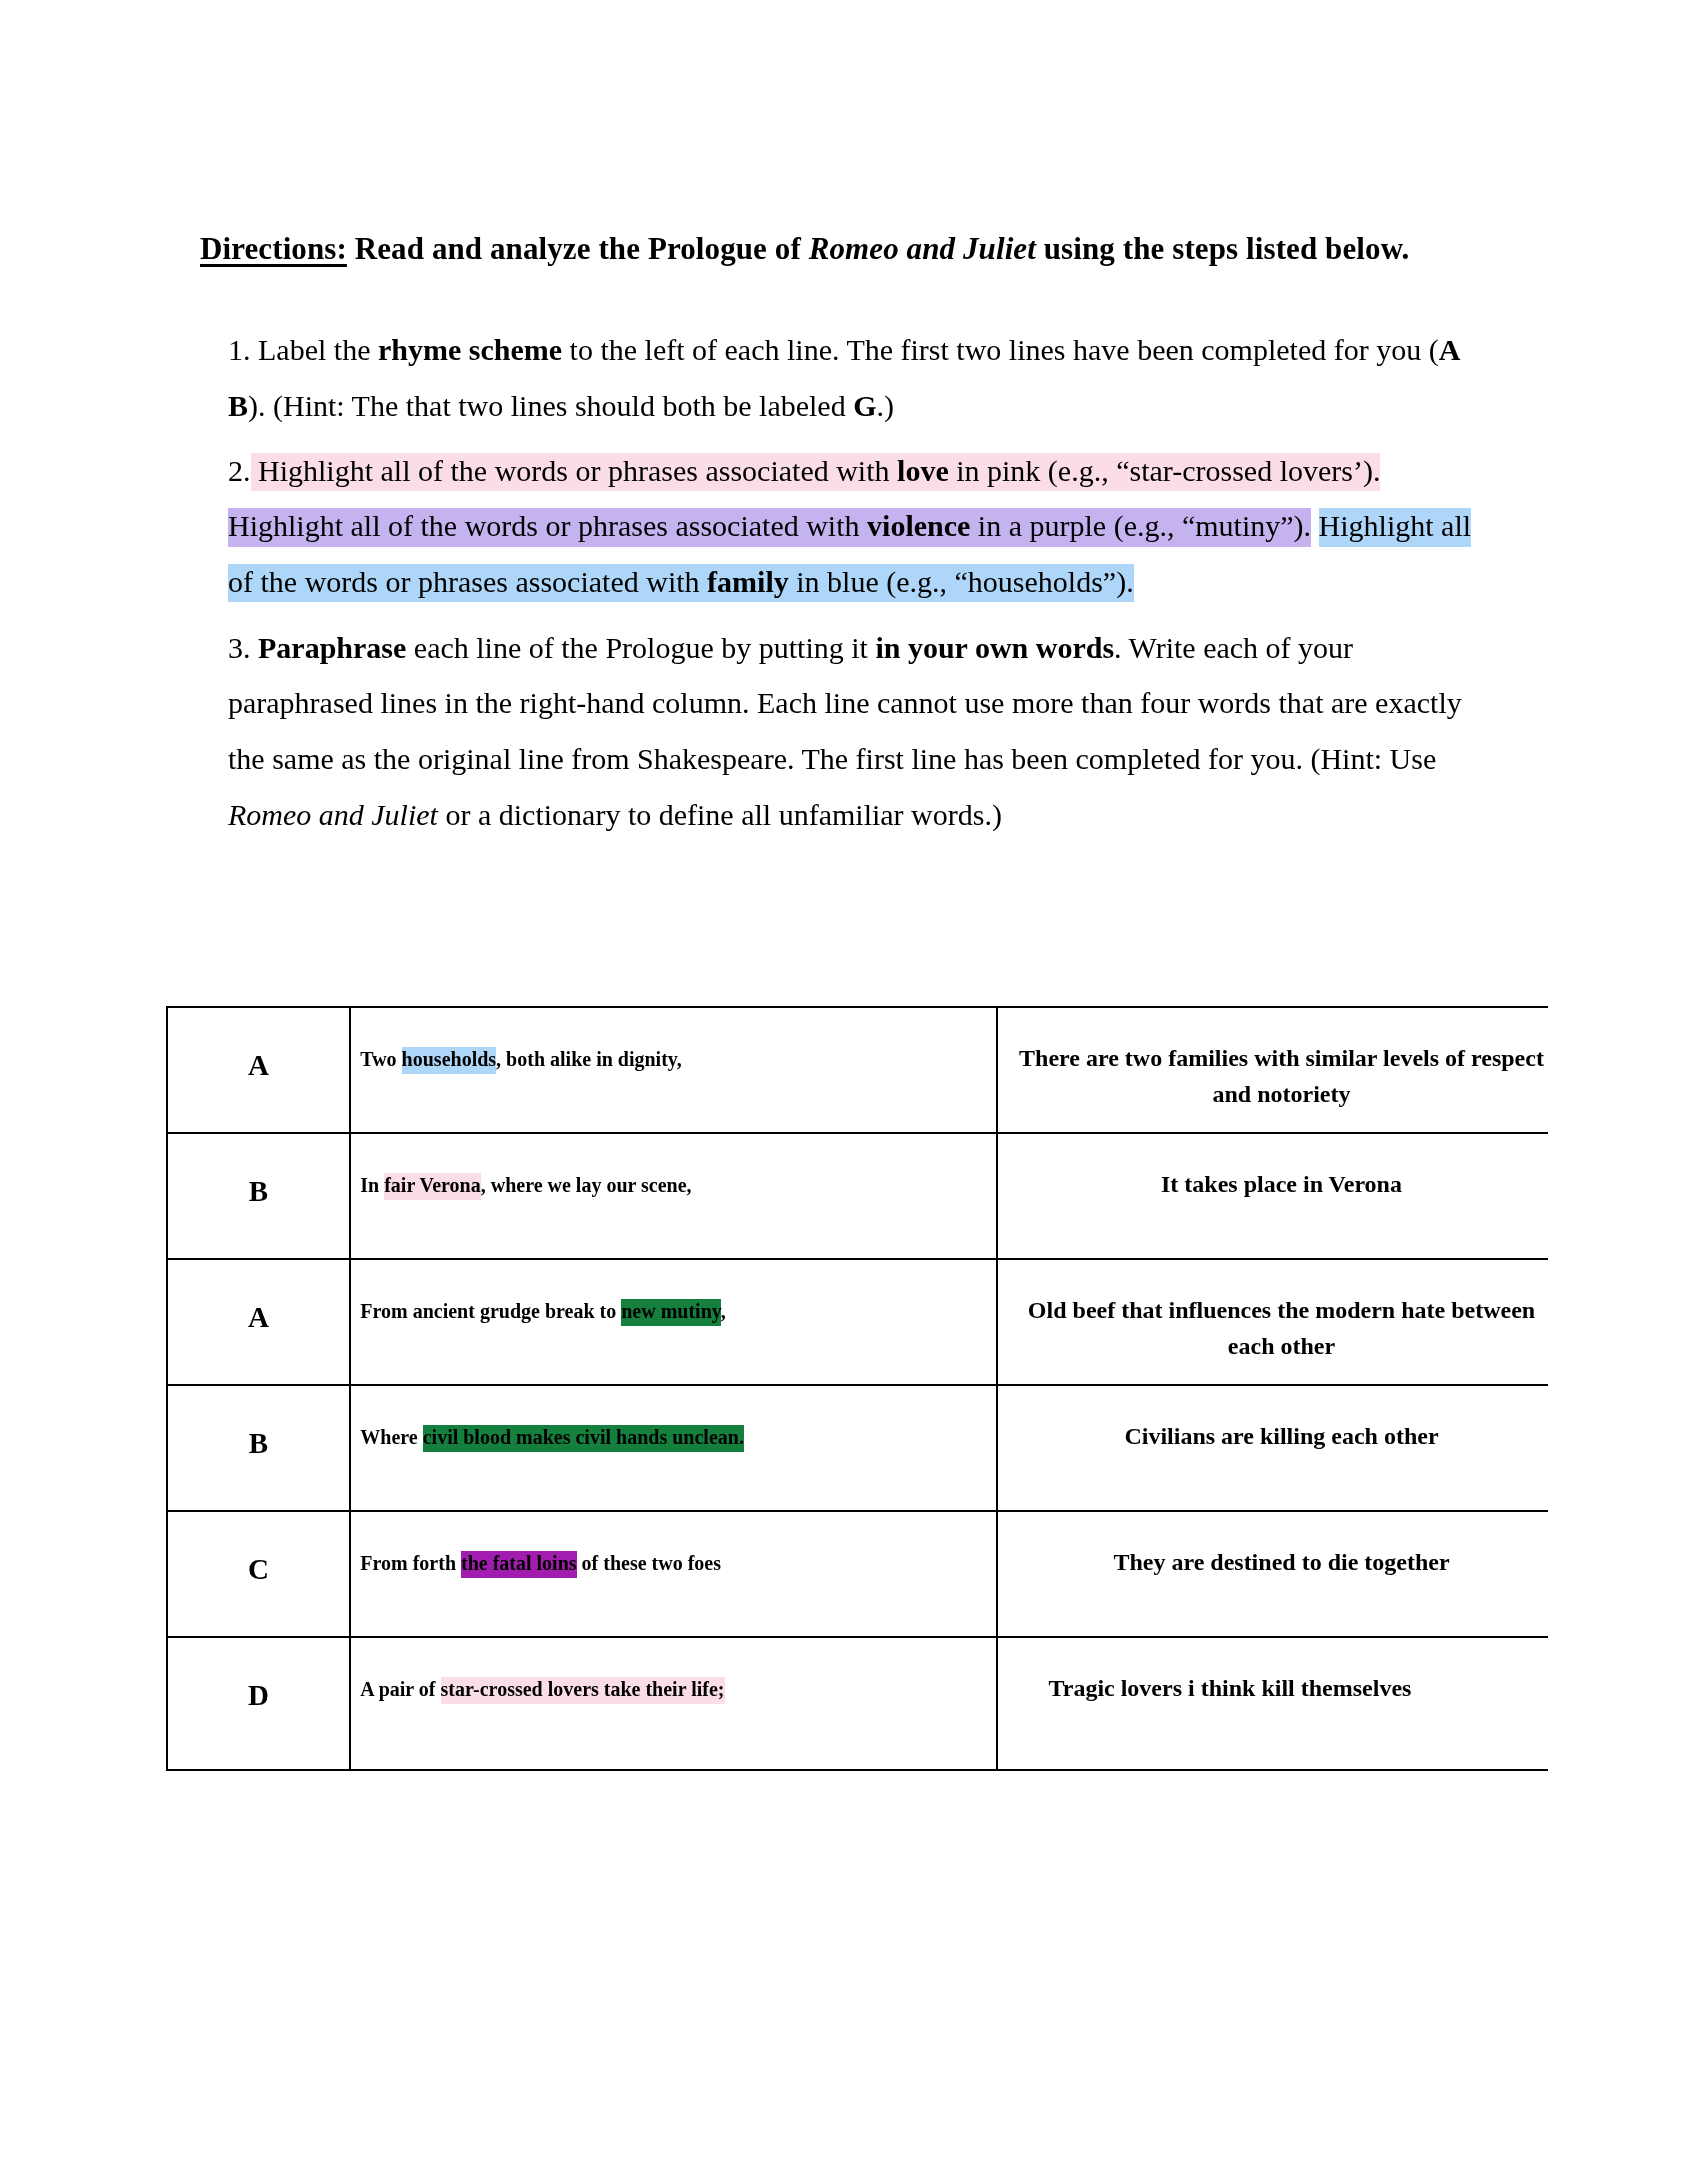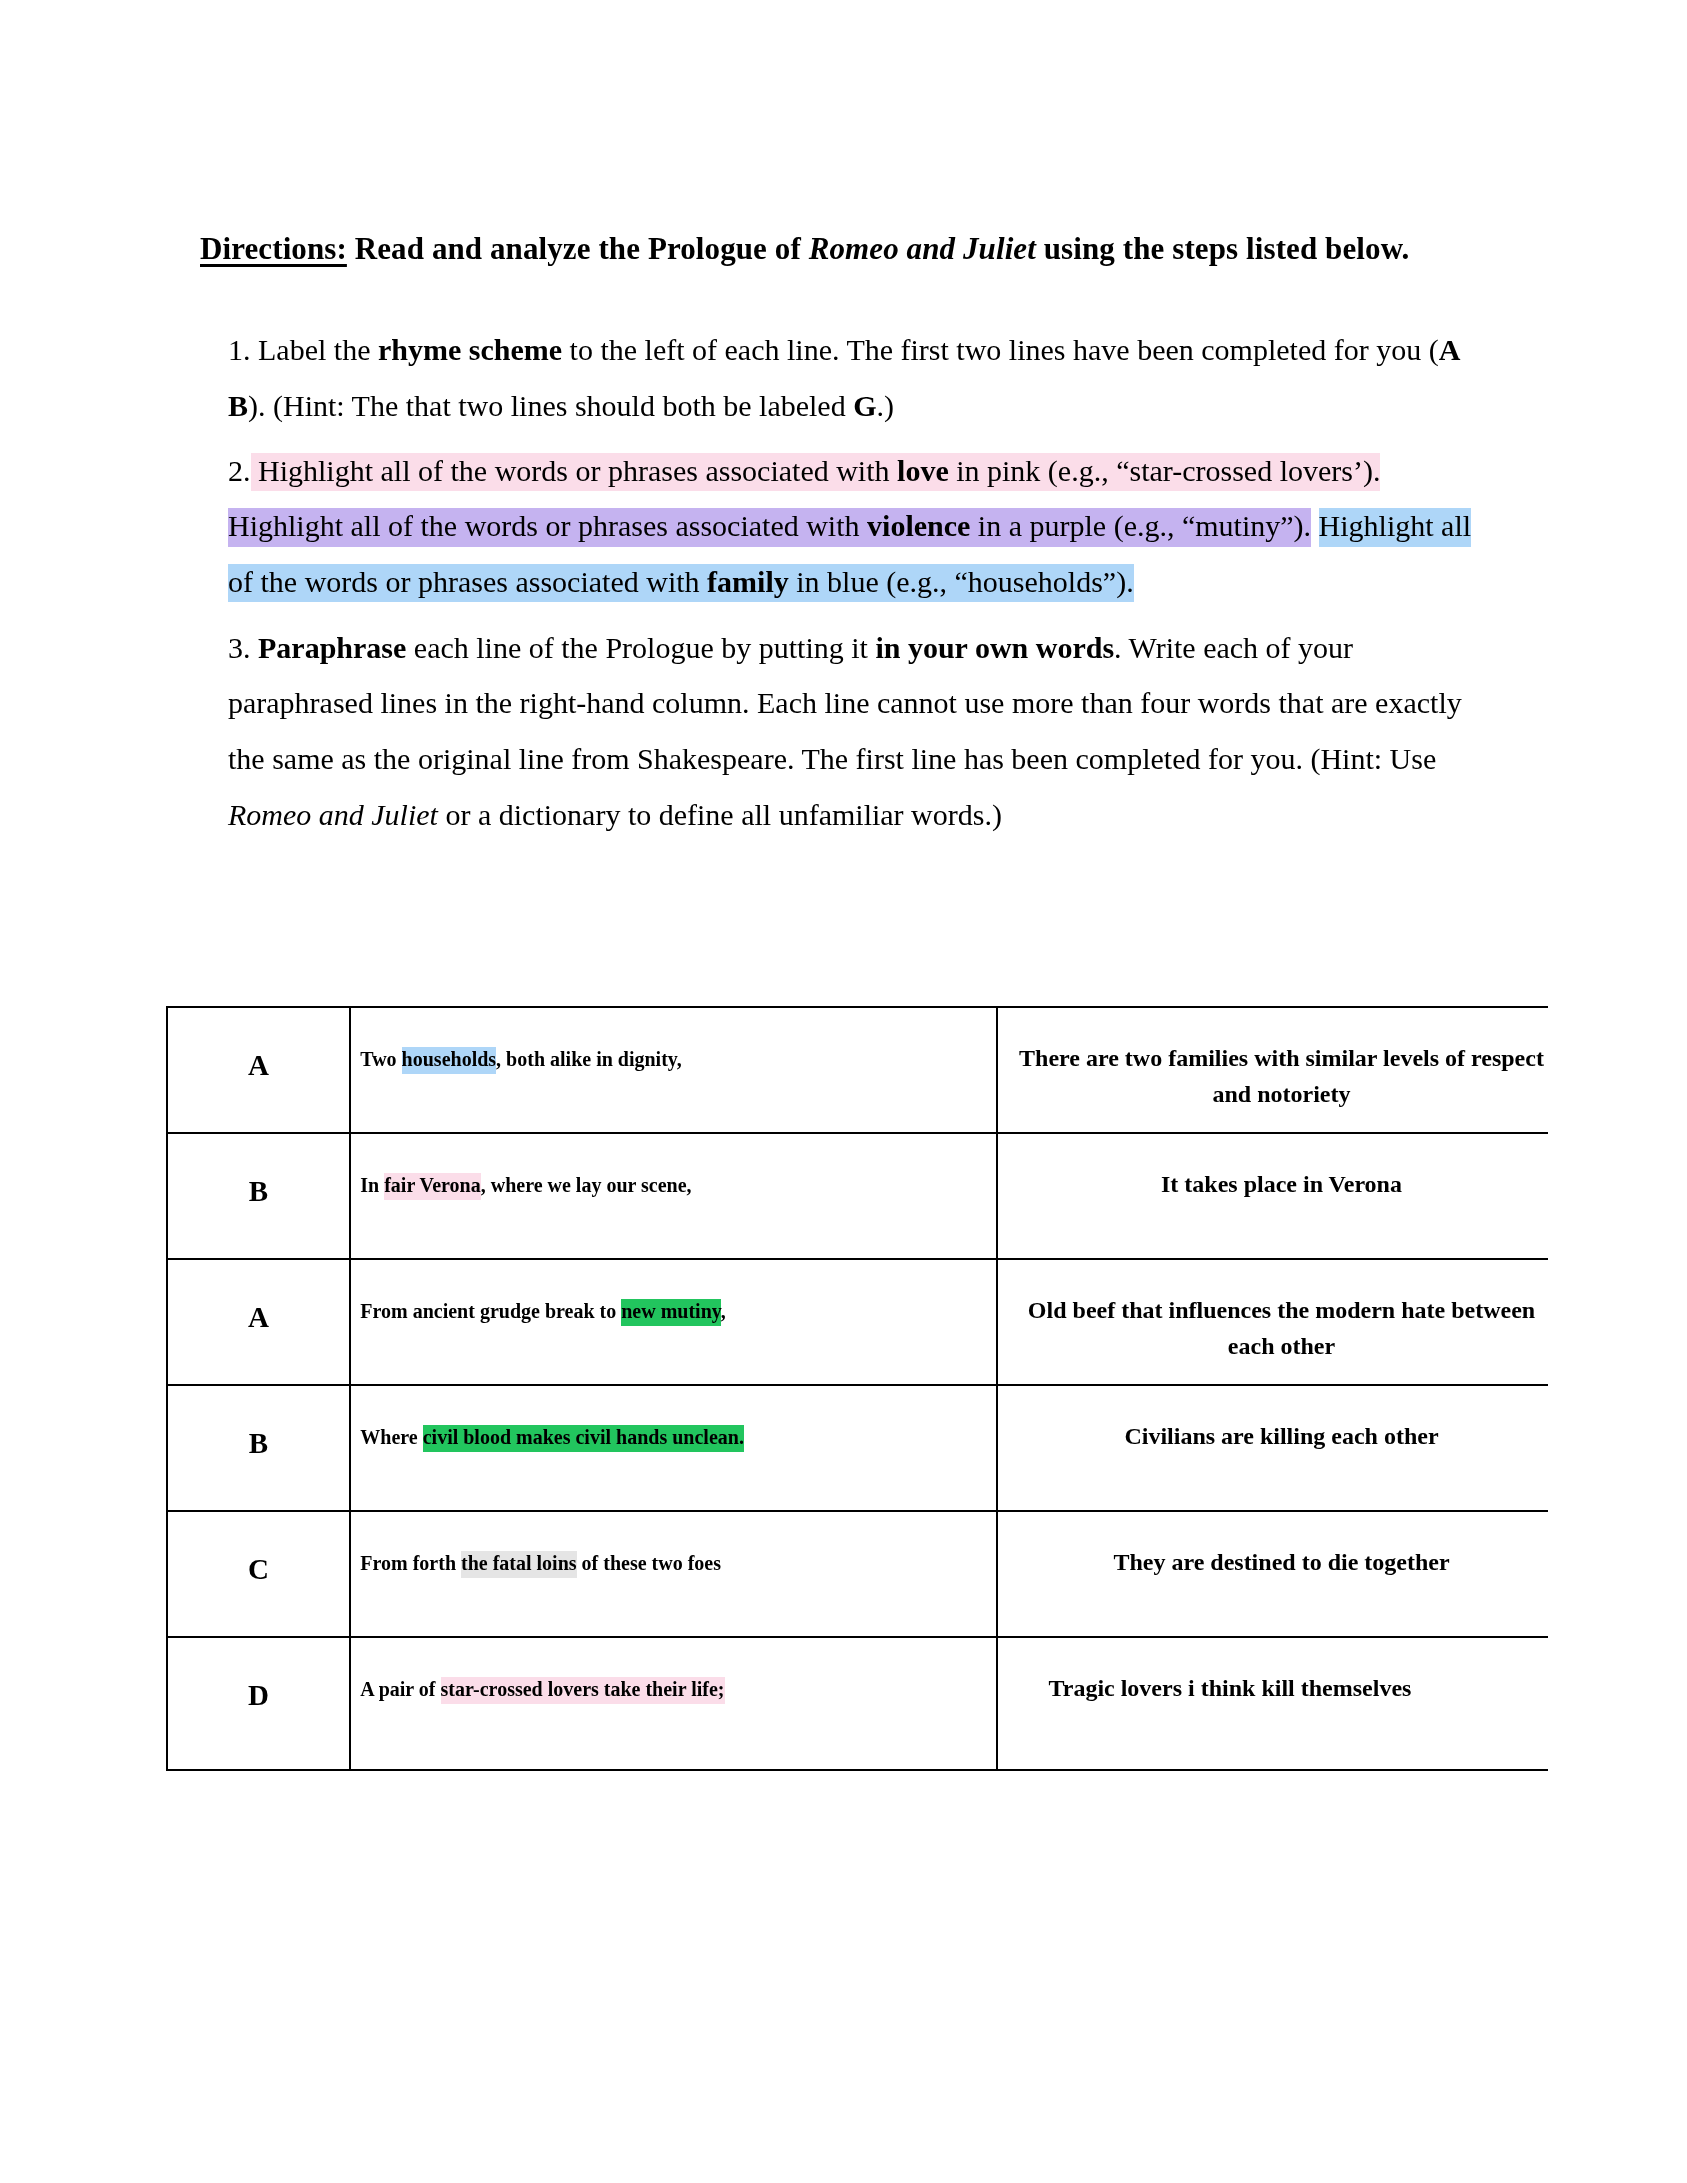--- a/index.html
+++ b/index.html
@@ -54,22 +54,22 @@
 
   
   .hl {
     -webkit-box-decoration-break: clone;
     box-decoration-break: clone;
     padding: 1.3px 0 4px 0;
   }
   .hl-pink   { background: #fbdde9; }
   .hl-purple { background: #c5b3f0; }
   .hl-blue   { background: #aed6f8; }
-  .hl-vivid  { background: #22c55e; }
-  .hl-lav    { background: #e5e5e5; }
+  .hl-vivid  { background: #15803d; }
+  .hl-lav    { background: #a21caf; }
 
   
   table.prologue {
     position: absolute;
     left: 166px;
     top: 1006px;
     width: 1399px;
     border-collapse: collapse;
     table-layout: fixed;
   }

